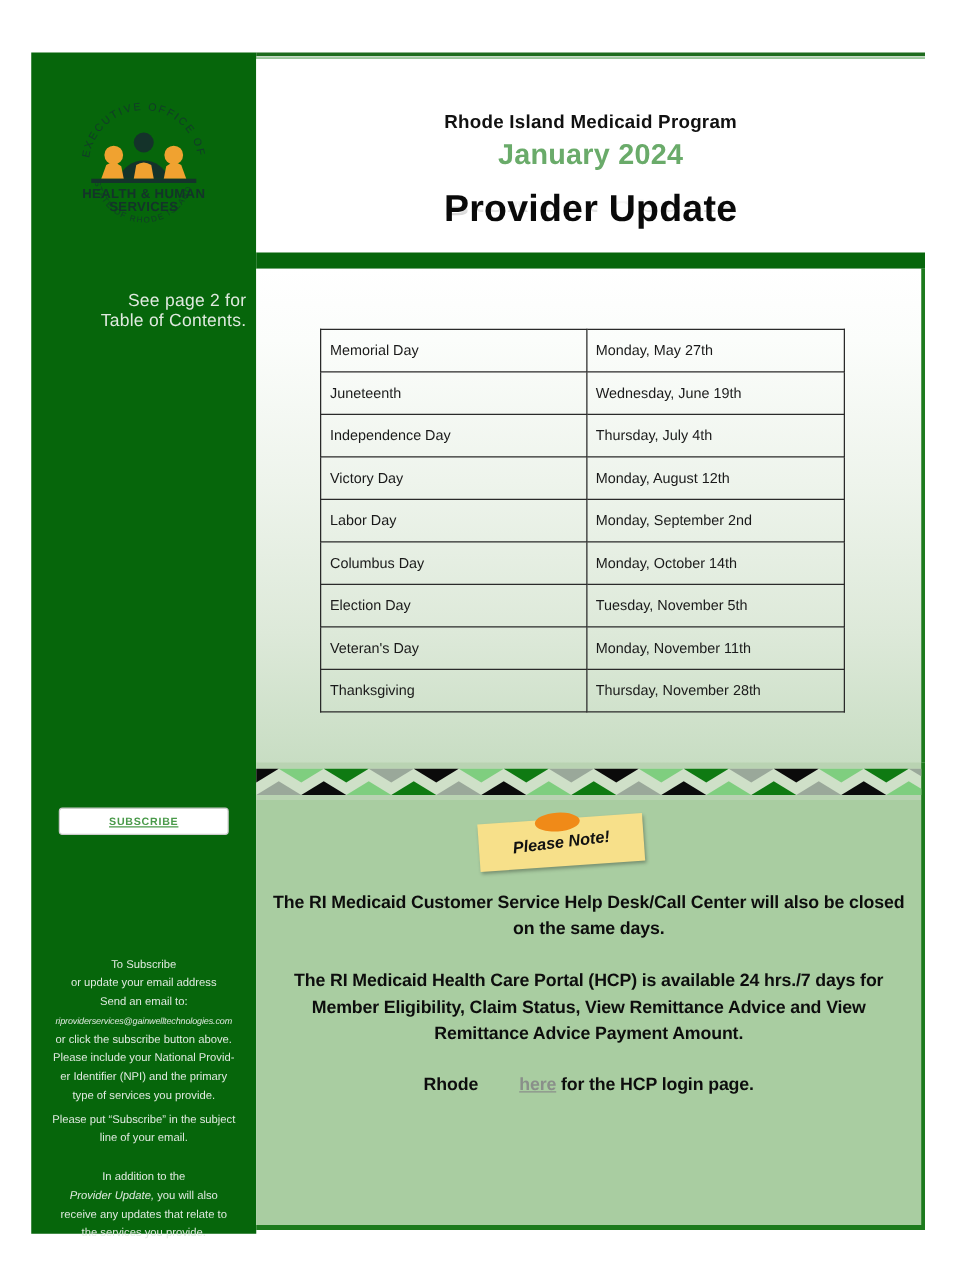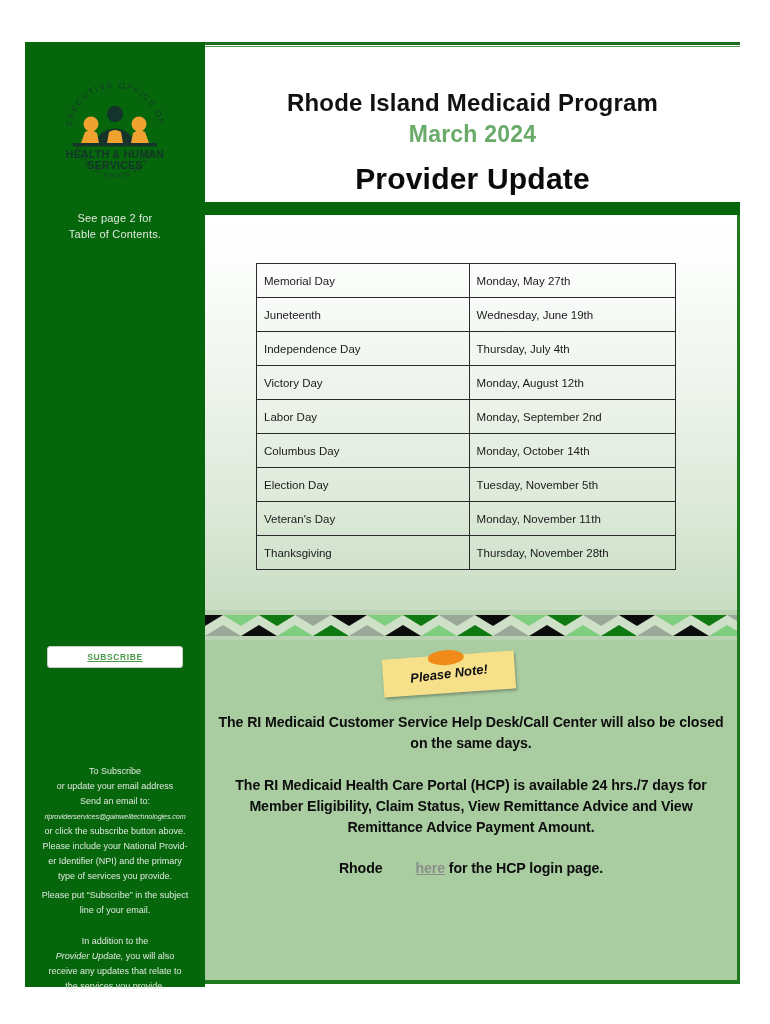--- a/index.html
+++ b/index.html
@@ -60,25 +60,25 @@
   .logo-wrap {
     position: absolute;
     left: 0;
     top: 28px;
     width: 180px;
     height: 112px;
   }
   .toc-note {
     position: absolute;
     left: 8px;
-    top: 168px;
+    top: 190px;
     width: 164px;
-    text-align: center;
+    text-align: right;
     color: #dfe9df;
-    font-size: 11px;
+    font-size: 14px;
     line-height: 16px;
     letter-spacing: .2px;
   }
 
   .subscribe-btn {
     position: absolute;
     left: 22px;
     top: 604px;
     width: 136px;
     height: 22px;
@@ -119,21 +119,21 @@
     position: absolute;
     left: 205px;
     top: 47px;
     width: 535px;
     height: 155px;
     background: #ffffff;
     text-align: center;
   }
   .title-1 {
     margin-top: 42px;
-    font-size: 24px;
+    font-size: 15px;
     font-weight: bold;
     color: #111111;
     letter-spacing: .2px;
   }
   .title-2 {
     margin-top: 4px;
     font-size: 23px;
     font-weight: bold;
     color: #6aab6a;
     letter-spacing: .2px;
@@ -384,21 +384,21 @@
   <div class="sub-block b3">
     <div>In addition to the</div>
     <div><em>Provider Update,</em><span> you will also</span></div>
     <div>receive any updates that relate to</div>
     <div>the services you provide.</div>
   </div>
 </div>
 
 <div class="header-white">
   <div class="title-1">Rhode Island Medicaid  Program</div>
-  <div class="title-2">March 2024</div>
+  <div class="title-2">January 2024</div>
   <div class="title-3">
     <span>Provider Update</span>
     <div class="title-3-reflect">Provider Update</div>
   </div>
 </div>
 <div class="header-greenbar"></div>
 
 <div class="table-panel">
   <table class="holiday-table">
     <tbody>

